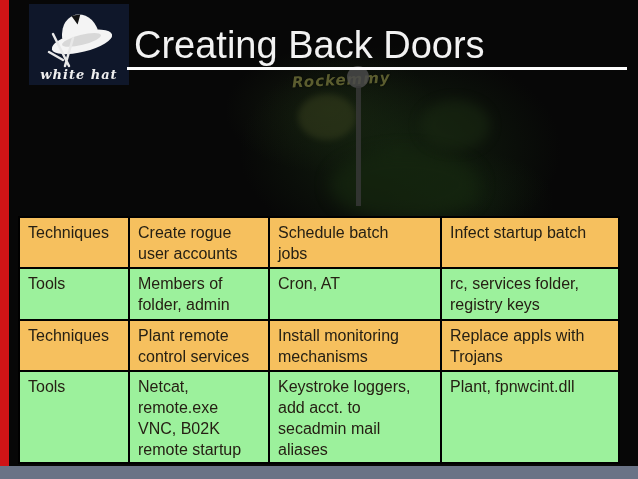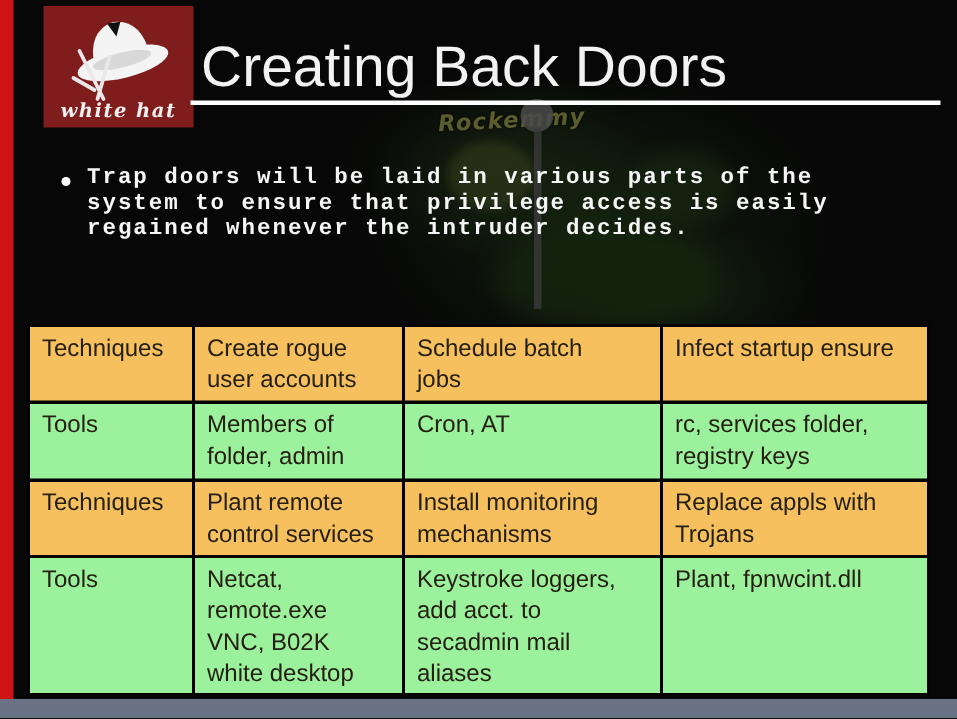--- a/index.html
+++ b/index.html
@@ -30,21 +30,21 @@
   .lollipop-stem { position:absolute; left:356px; top:86px; width:5px; height:120px;
     background:#3a3a3a; opacity:.8; }
 
   
   .red-bar { position:absolute; left:0; top:0; width:9px; height:466px;
     background:var(--accent-red, #cf1416); }
   .footer-strip { position:absolute; left:0; top:466px; width:638px; height:13px;
     background:var(--footer-gray, #6a7386); }
 
   
-  .logo-box { position:absolute; left:29px; top:4px; width:100px; height:81px; background:#7f1d1d; }
+  .logo-box { position:absolute; left:29px; top:4px; width:100px; height:81px; background:#0f172a; }
   .logo-box svg { position:absolute; left:0; top:0; }
   .logo-text {
     position:absolute; left:0; right:0; bottom:3px; text-align:center;
     font-family:"DejaVu Serif", serif; font-style:italic; font-weight:bold;
     font-size:13px; color:#efefef; letter-spacing:1px;
   }
 
   
   .title {
     position:absolute; left:134px; top:24px; white-space:nowrap;
@@ -100,42 +100,36 @@
         <ellipse cx="52" cy="36" rx="20" ry="5" fill="#d8d8d8"></ellipse>
       </g>
       <path d="M24,30 L40,62 M36,62 L44,34 M20,48 L34,56" stroke="#e8e8e8" stroke-width="2.5" fill="none" stroke-linecap="round"></path>
     </svg>
     <div class="logo-text">white hat</div>
   </div>
 
   <div class="title">Creating Back Doors</div>
   <div class="title-underline"></div>
 
-  <div class="bullet-row">
-    <span class="bullet-dot"></span>
-    <div class="bullet-text">Trap doors will be laid in various parts of the
-system to ensure that privilege access is easily
-regained whenever the intruder decides.</div>
-  </div>
 
   <table class="matrix">
     <colgroup>
       <col style="width:110px">
         <col style="width:140px">
         <col style="width:172px">
         <col style="width:178px">
     </colgroup>
     <tbody>
         <tr class="row-orange" style="height:51px">
       <td>Techniques</td>
       <td>Create rogue
 user accounts</td>
       <td>Schedule batch
 jobs</td>
-      <td>Infect startup ensure</td>
+      <td>Infect startup batch</td>
     </tr>
     <tr class="row-green" style="height:52px">
       <td>Tools</td>
       <td>Members of
 folder, admin</td>
       <td>Cron, AT</td>
       <td>rc, services folder,
 registry keys</td>
     </tr>
     <tr class="row-orange" style="height:51px">
@@ -145,21 +139,21 @@
       <td>Install monitoring
 mechanisms</td>
       <td>Replace appls with
 Trojans</td>
     </tr>
     <tr class="row-green" style="height:91px">
       <td>Tools</td>
       <td>Netcat,
 remote.exe
 VNC, B02K
-white desktop</td>
+remote startup</td>
       <td>Keystroke loggers,
 add acct. to
 secadmin mail
 aliases</td>
       <td>Plant, fpnwcint.dll</td>
     </tr>
   </tbody>
     </table>
 
   <div class="red-bar"></div>

